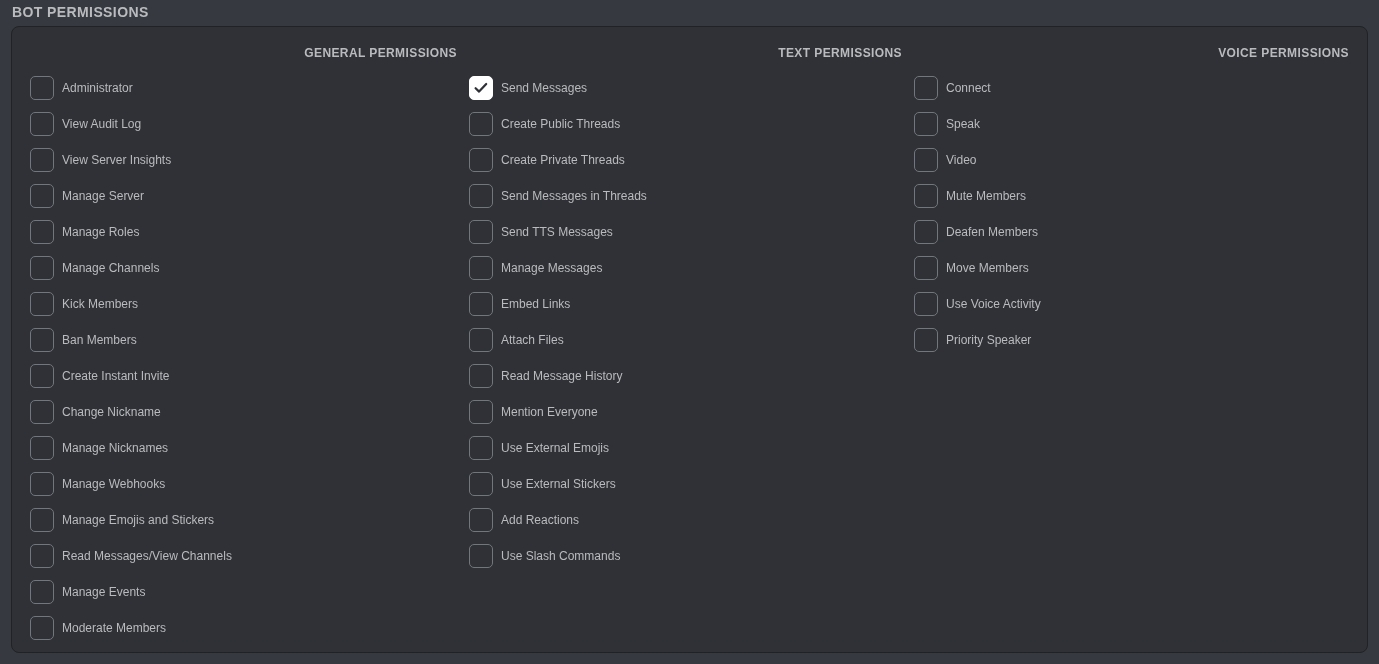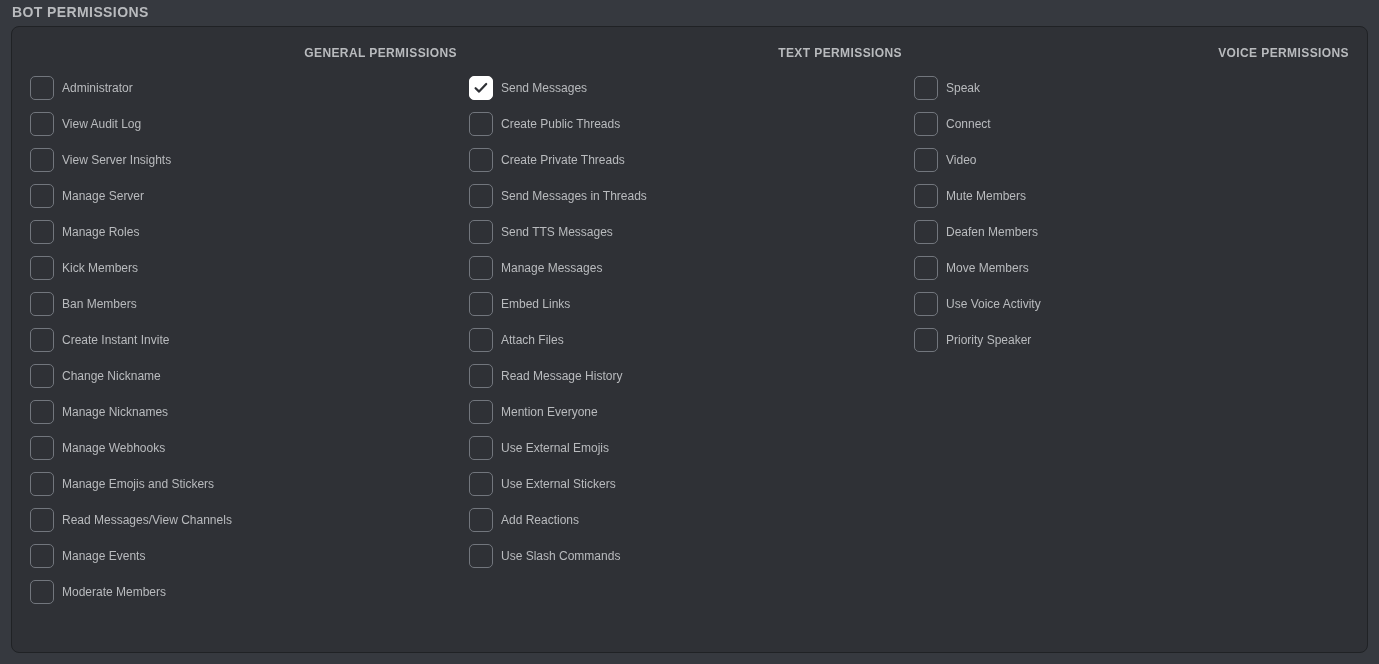--- a/index.html
+++ b/index.html
@@ -158,20 +158,24 @@
             <li class="perm-item">
               <span class="checkbox"></span>
               <span class="perm-label">Manage Server</span>
             </li>
             <li class="perm-item">
               <span class="checkbox"></span>
               <span class="perm-label">Manage Roles</span>
             </li>
             <li class="perm-item">
               <span class="checkbox"></span>
+              <span class="perm-label">Manage Channels</span>
+            </li>
+            <li class="perm-item">
+              <span class="checkbox"></span>
               <span class="perm-label">Kick Members</span>
             </li>
             <li class="perm-item">
               <span class="checkbox"></span>
               <span class="perm-label">Ban Members</span>
             </li>
             <li class="perm-item">
               <span class="checkbox"></span>
               <span class="perm-label">Create Instant Invite</span>
             </li>
@@ -272,25 +276,25 @@
               <span class="perm-label">Use Slash Commands</span>
             </li>
           </ul>
       </div>
 
       <div class="perm-column col-voice">
         <div class="column-title">VOICE PERMISSIONS</div>
         <ul class="perm-list">
             <li class="perm-item">
               <span class="checkbox"></span>
+              <span class="perm-label">Connect</span>
+            </li>
+            <li class="perm-item">
+              <span class="checkbox"></span>
               <span class="perm-label">Speak</span>
-            </li>
-            <li class="perm-item">
-              <span class="checkbox"></span>
-              <span class="perm-label">Connect</span>
             </li>
             <li class="perm-item">
               <span class="checkbox"></span>
               <span class="perm-label">Video</span>
             </li>
             <li class="perm-item">
               <span class="checkbox"></span>
               <span class="perm-label">Mute Members</span>
             </li>
             <li class="perm-item">

